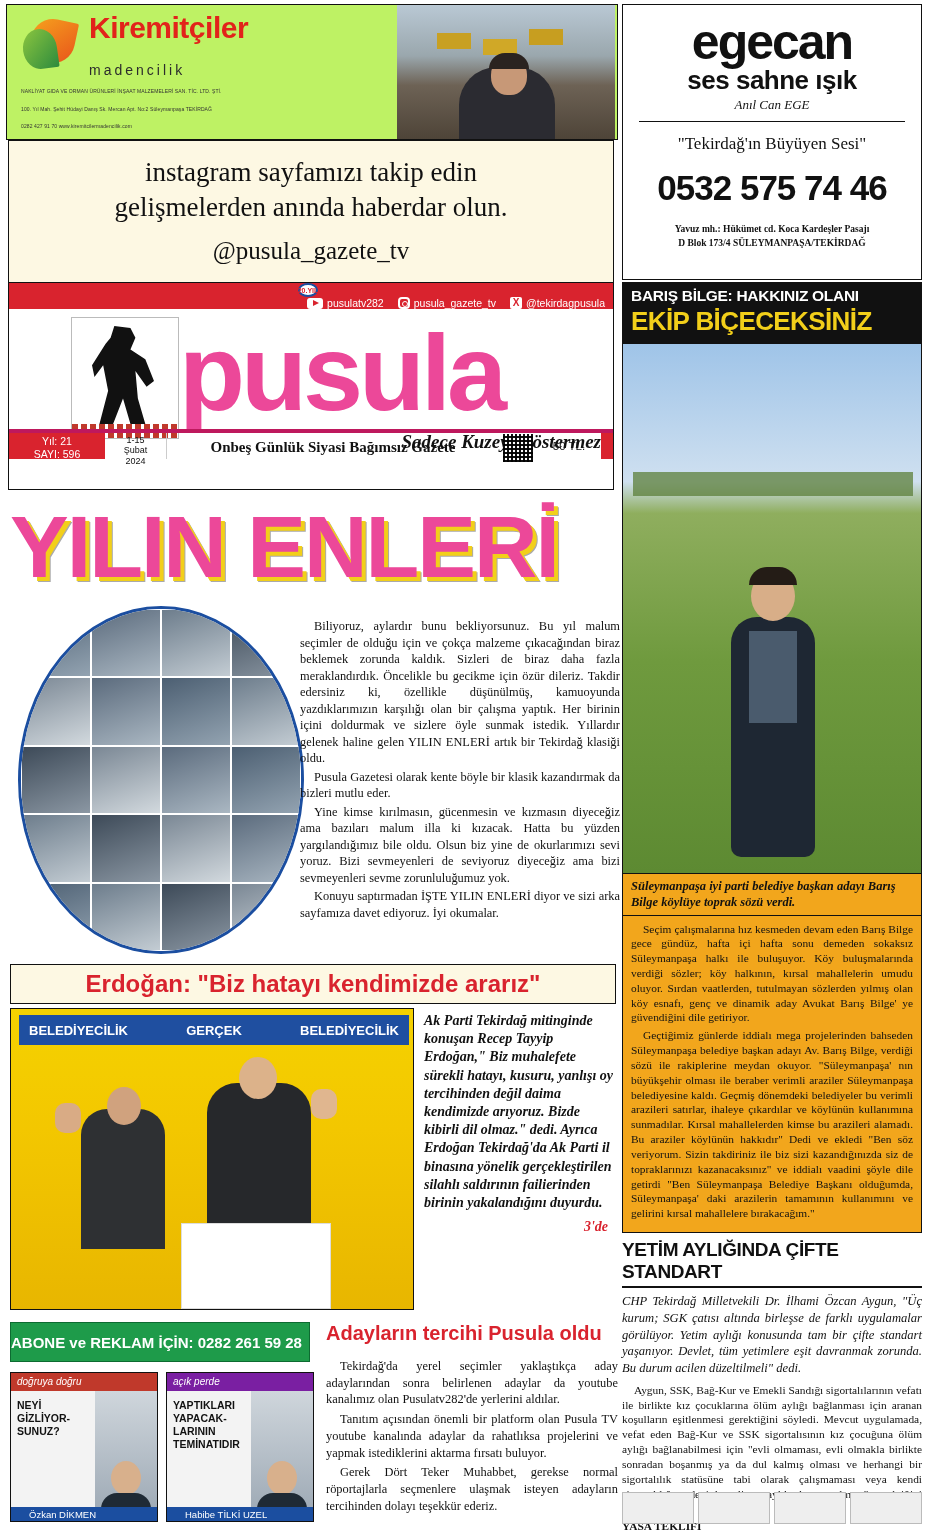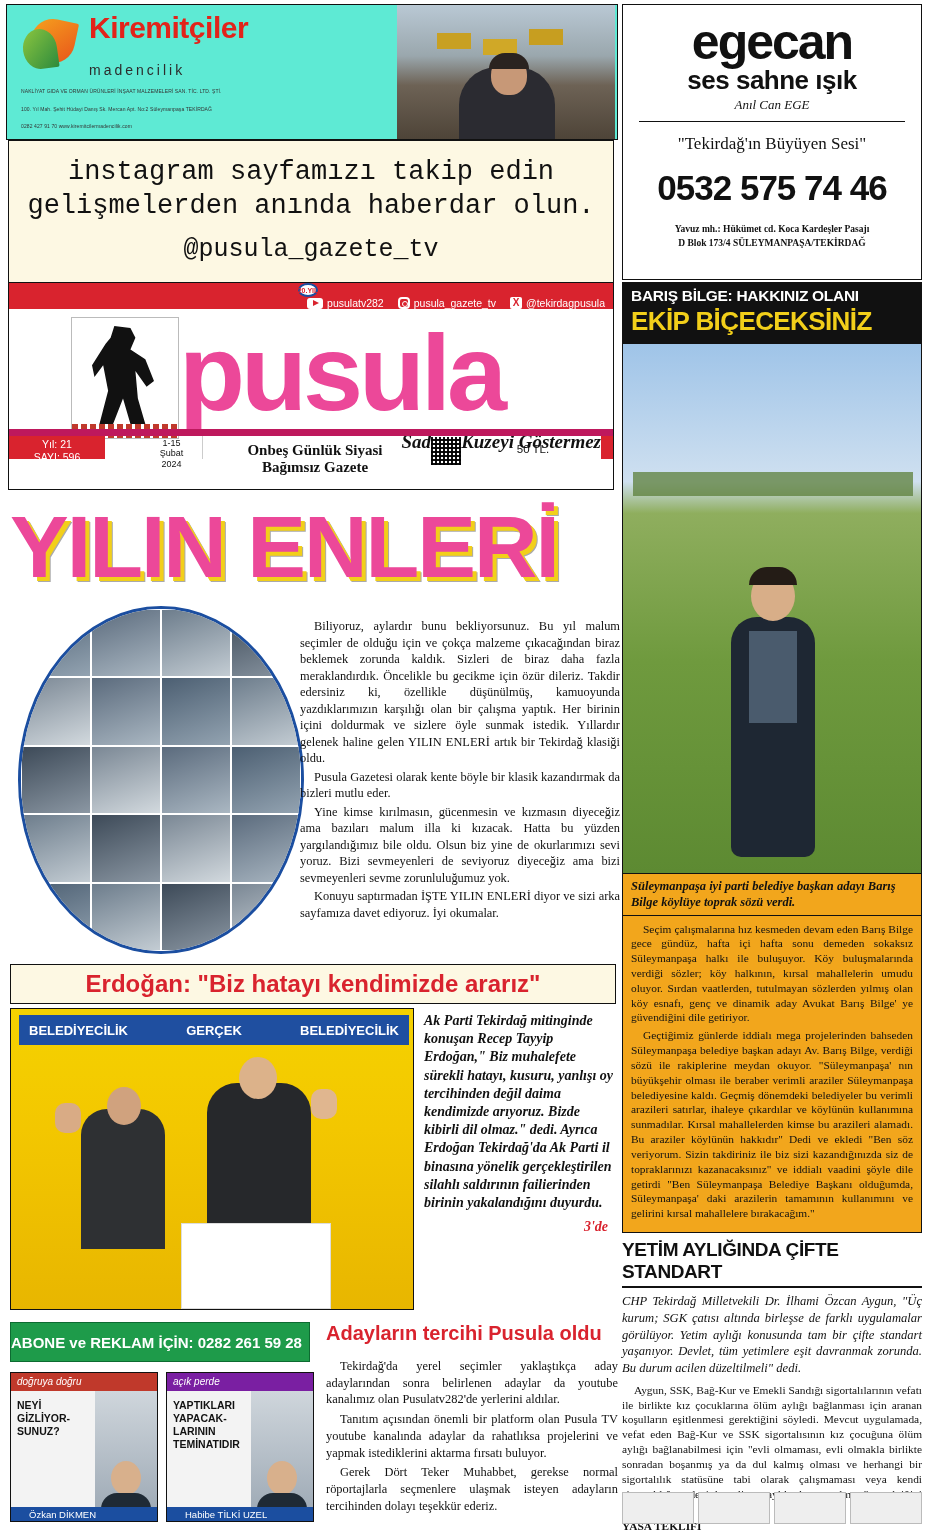--- a/index.html
+++ b/index.html
@@ -12,21 +12,21 @@
     font-family: "Liberation Serif", serif;
     position: relative;
     overflow: hidden;
   }
   .page { position: relative; width: 929px; height: 1531px; }
 
   
   .top-row { display: flex; width: 929px; height: 140px; }
   .kiremit-ad {
     width: 612px; height: 136px; margin: 4px 4px 0 6px;
-    border: 1px solid #111; background: #5eead4;
+    border: 1px solid #111; background: #bef264;
     display: flex; position: relative; overflow: hidden;
   }
   .kiremit-left { width: 390px; padding: 8px 0 0 14px; position: relative; }
   .kiremit-logo-row { display: flex; align-items: center; }
   .leaf-mark { width: 62px; height: 62px; position: relative; margin-right: 6px; }
   .leaf-mark .l1 {
     position: absolute; width: 44px; height: 44px; left: 10px; top: 4px;
     background: linear-gradient(135deg,#f6a21d,#e8541b);
     border-radius: 50% 4% 50% 50%;
     transform: rotate(12deg);
@@ -103,21 +103,21 @@
   }
   .egecan-addr {
     font-family: "Liberation Serif", serif; font-size: 9.5px; font-weight: bold;
     color: #111; margin-top: 14px; line-height: 1.5;
   }
 
   
   .insta-box {
     position: absolute; left: 8px; top: 140px; width: 606px; height: 161px;
     background: #fdf8e3; border: 1px solid #111; text-align: center;
-    font-family: Liberation Mono, monospace;
+    font-family: Liberation Serif, serif;
   }
   .insta-l1 { font-size: 27px; color: #111; margin-top: 16px; }
   .insta-l2 { font-size: 27px; color: #111; margin-top: 4px; }
   .insta-l3 { font-size: 25px; color: #111; margin-top: 14px; }
 
   
   .masthead {
     position: absolute; left: 8px; top: 282px; width: 606px; height: 208px;
     border: 1px solid #111; background: #fff; overflow: hidden;
   }
@@ -156,21 +156,21 @@
     font-family: "Liberation Sans", sans-serif; font-weight: bold;
     font-size: 108px; color: #ec4899; letter-spacing: -4px; line-height: 1;
   }
   .mast-tagline {
     position: absolute; right: 12px; top: 122px;
     font-family: "Liberation Serif", serif; font-style: italic; font-weight: bold;
     font-size: 19px; color: #111;
   }
   .mast-bottom {
     position: absolute; left: 0; bottom: 0; width: 100%; height: 30px;
-    display: flex; align-items: stretch; border-top: 7px solid #be185d; gap: 36px;
+    display: flex; align-items: stretch; border-top: 4px solid #be185d;
   }
   .mb-red {
     width: 96px; background: #d9232e; color: #fff; text-align: center;
     font-family: "Liberation Sans", sans-serif; font-size: 10.5px;
     padding-top: 2px; line-height: 1.25;
   }
   .mb-date {
     width: 62px; text-align: center; font-family: "Liberation Sans", sans-serif;
     font-size: 9px; line-height: 1.15; padding-top: 2px; color: #111;
     border-right: 1px solid #ccc;

